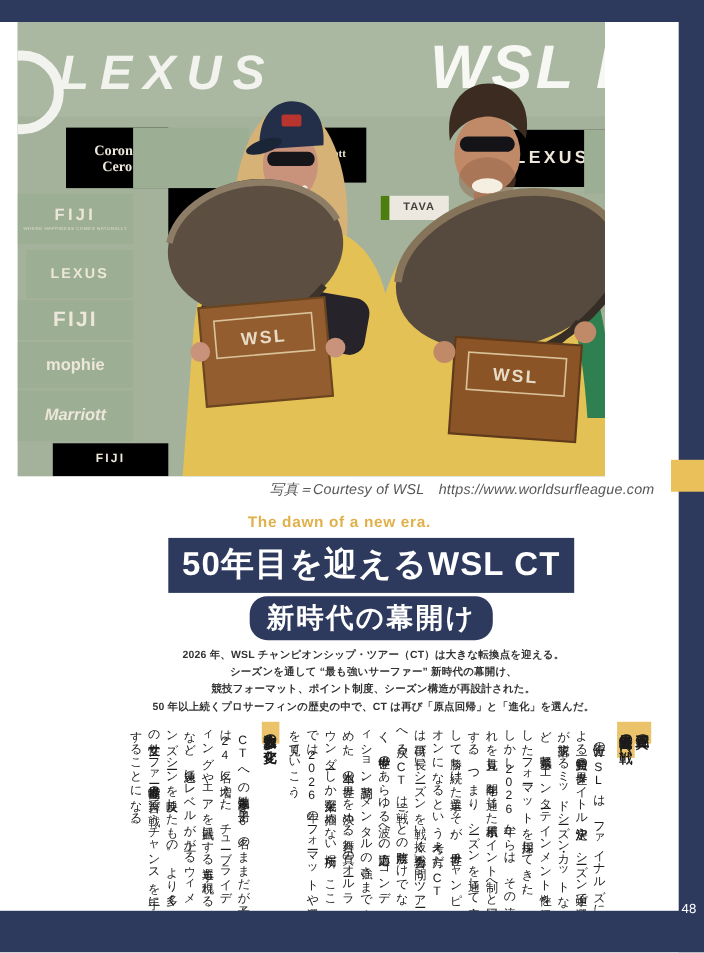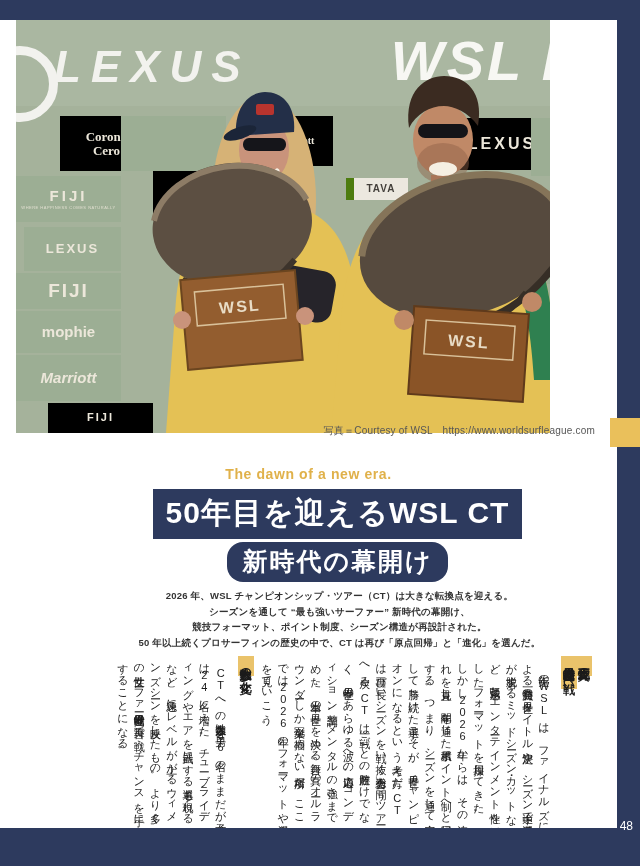--- a/index.html
+++ b/index.html
@@ -23,21 +23,21 @@
   .tile{position:absolute;display:flex;flex-direction:column;align-items:center;justify-content:center;
         color:#ece7da;text-align:center;line-height:1.05;}
   .tile.red{background:#000000;margin-left:32px;}
   .tile.green{background:#9cae94;}
   .tile .main{font-weight:bold;}
   .tile .sub{font-size:4px;letter-spacing:.5px;opacity:.85;margin-top:2px;}
   .serif{font-family:"Liberation Serif", serif;}
   .sign{background:#ece8df;color:#433f3a;border-left:8px solid #4d7c0f;}
   .figures{position:absolute;left:0;top:0;width:617px;height:413px;}
   
-  .caption{position:absolute;top:424px;right:45px;font-size:10px;color:#575757;letter-spacing:.2px;}
+  .caption{position:absolute;top:436px;right:45px;font-size:13px;color:#575757;letter-spacing:.2px;font-style:italic;}
   
   .kicker{position:absolute;top:466px;left:0;width:617px;text-align:center;color:#e0b14a;
           font-size:14px;font-weight:bold;letter-spacing:.6px;}
   .titlebars{position:absolute;top:489px;left:0;width:617px;text-align:center;padding-left:29px;}
   .titlebars .row{display:block;}
   .bar{display:inline-block;background:#2d3a5e;color:#ffffff;font-weight:bold;}
   .bar.l1{font-size:30px;padding:4px 13px 5px;letter-spacing:1px;}
   .bar.l2{font-size:25px;padding:3px 15px 4px;margin-top:3px;letter-spacing:2px;border-radius:16px;}
   
   .intro{position:absolute;top:588px;left:0;width:617px;text-align:center;color:#333;

